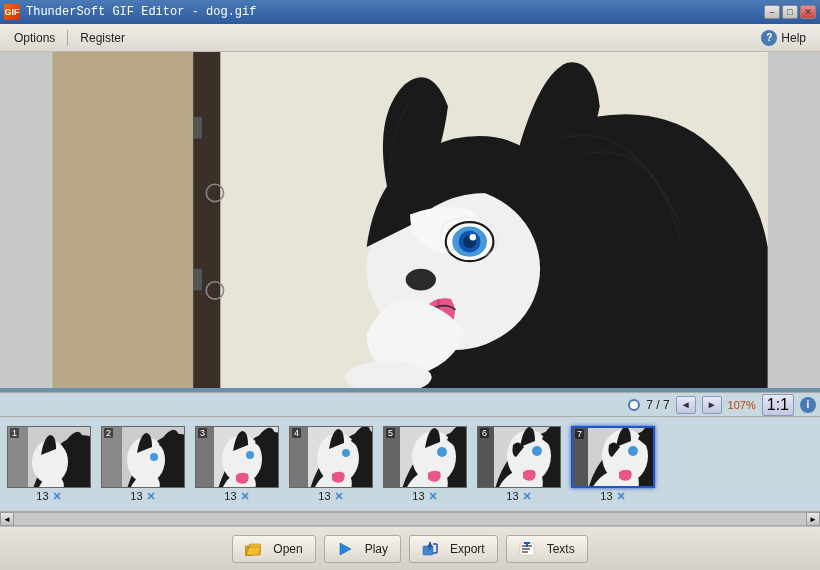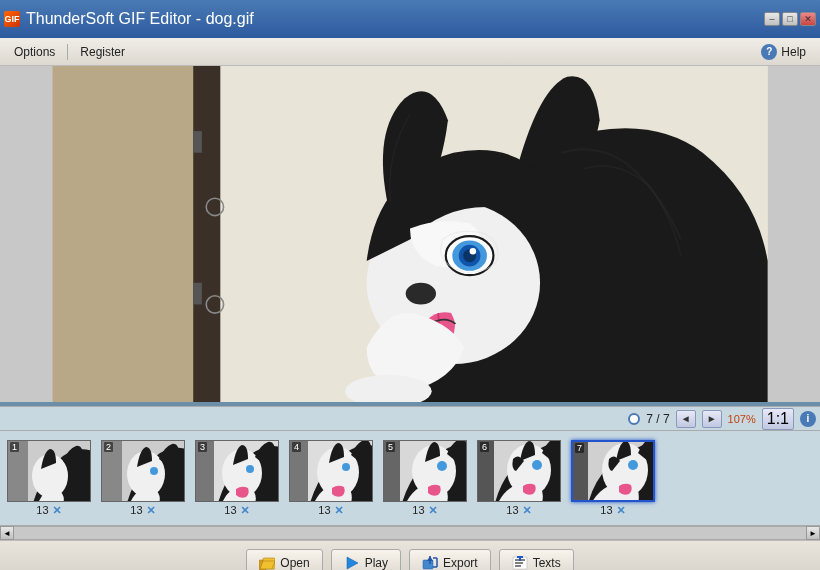--- a/index.html
+++ b/index.html
@@ -9,21 +9,21 @@
       background: #d4d0c8;
       width: 820px;
       height: 570px;
       overflow: hidden;
     }
 
     
     .title-bar {
       background: linear-gradient(to bottom, #4a7ab5, #2d5a9e);
       color: white;
-      height: 38px;
+      height: 24px;
       display: flex;
       align-items: center;
       padding: 0 4px;
       justify-content: space-between;
       user-select: none;
     }
     .title-bar-left {
       display: flex;
       align-items: center;
       gap: 6px;
@@ -34,22 +34,23 @@
       background: linear-gradient(135deg, #ff6600, #cc3300);
       border-radius: 2px;
       display: flex;
       align-items: center;
       justify-content: center;
       font-size: 9px;
       color: white;
       font-weight: bold;
     }
     .title-bar-title {
-      font-size: 16px;
+      font-size: 12px;
       font-weight: normal;
+      font-family: Liberation Mono, monospace;
     }
     .title-bar-controls {
       display: flex;
       gap: 2px;
     }
     .title-btn {
       width: 16px;
       height: 14px;
       background: linear-gradient(to bottom, #e8e8e8, #c0c0c0);
       border: 1px solid #888;
@@ -295,21 +296,21 @@
       background: linear-gradient(to bottom, #e8e4dc, #d4d0c8);
       border-top: 1px solid #bbb;
       display: flex;
       align-items: center;
       justify-content: center;
       gap: 8px;
     }
     .tool-btn {
       display: flex;
       align-items: center;
-      gap: 5px;
+      gap: 12px;
       padding: 4px 12px;
       background: linear-gradient(to bottom, #f8f4ec, #ddd8d0);
       border: 1px solid #aaa;
       border-radius: 3px;
       cursor: pointer;
       font-size: 12px;
       color: #222;
       height: 28px;
     }
     .tool-btn-icon {

